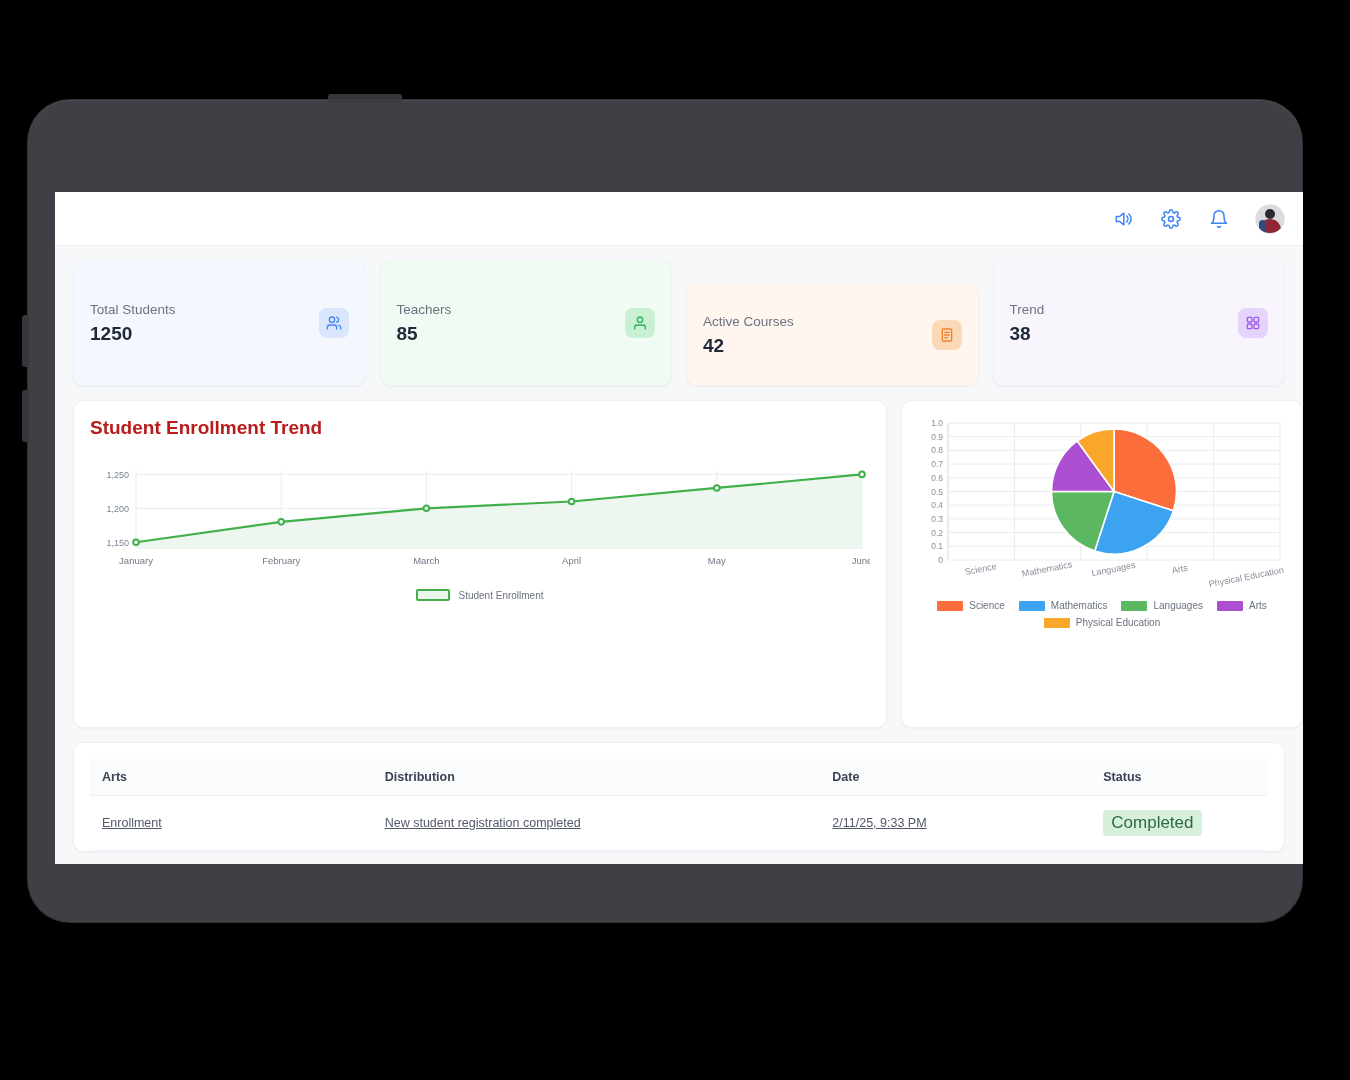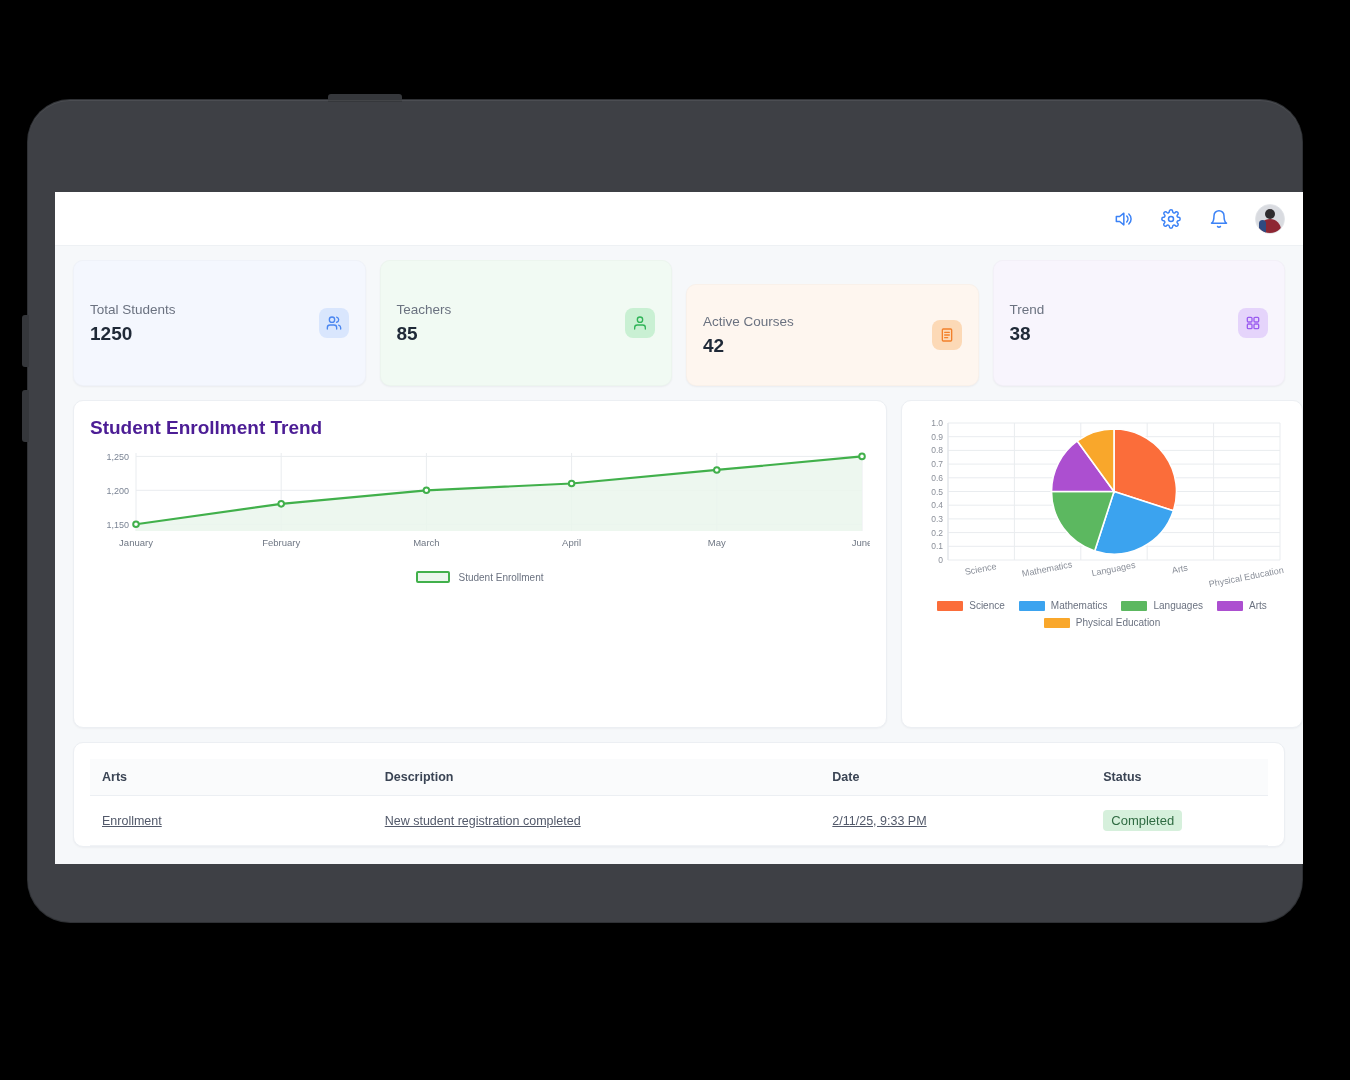--- a/index.html
+++ b/index.html
@@ -135,22 +135,22 @@
   .panel {
     background: #ffffff;
     border: 1px solid #eceff3;
     border-radius: 10px;
     padding: 16px 16px 14px 16px;
     box-shadow: 0 1px 2px rgba(16,24,40,.04);
   }
   .panel-title {
     font-size: 19px;
     font-weight: bold;
-    color: #4c1d95;
-    margin-bottom: 6px;
+    color: #b91c1c;
+    margin-bottom: 24px;
   }
   #panel-line  { height: 328px; }
   #panel-pie   { height: 328px; }
 
   
   #line-chart-wrap { position: relative; height: 112px; }
   #line-chart-wrap svg { display:block; }
   .lc-axis-text { font-size: 9px; fill: #7b8494; font-family:"Liberation Sans", sans-serif; }
   .lc-cat-text  { font-size: 9.5px; fill: #6f7784; font-family:"Liberation Sans", sans-serif; }
   #line-legend {
@@ -213,21 +213,21 @@
     text-decoration: underline;
   }
   .col-type { width: 24%; }
   .col-desc { width: 38%; }
   .col-date { width: 23%; }
   .col-status { width: 15%; }
   .badge-completed {
     display: inline-block;
     background: #d6f0dc;
     color: #2f6b42;
-    font-size: 13px;
+    font-size: 17px;
     padding: 3px 8px;
     border-radius: 4px;
   }
 </style>
 </head>
 <body>
 
 <div id="device-frame">
   <div class="device-btn" id="device-btn-top"></div>
   <div class="device-btn" id="device-btn-left1"></div>
@@ -435,21 +435,21 @@
             </div>
         </div>
 
       </div>
 
       <div id="panel-activities">
         <table id="activities-table">
           <thead>
             <tr>
               <th class="col-type">Arts</th>
-              <th class="col-desc">Description</th>
+              <th class="col-desc">Distribution</th>
               <th class="col-date">Date</th>
               <th class="col-status">Status</th>
             </tr>
           </thead>
           <tbody id="activities-body">
               <tr>
                 <td class="col-type">Enrollment</td>
                 <td class="col-desc">New student registration completed</td>
                 <td class="col-date">2/11/25, 9:33 PM</td>
                 <td class="col-status"><span class="badge-completed">Completed</span></td>

